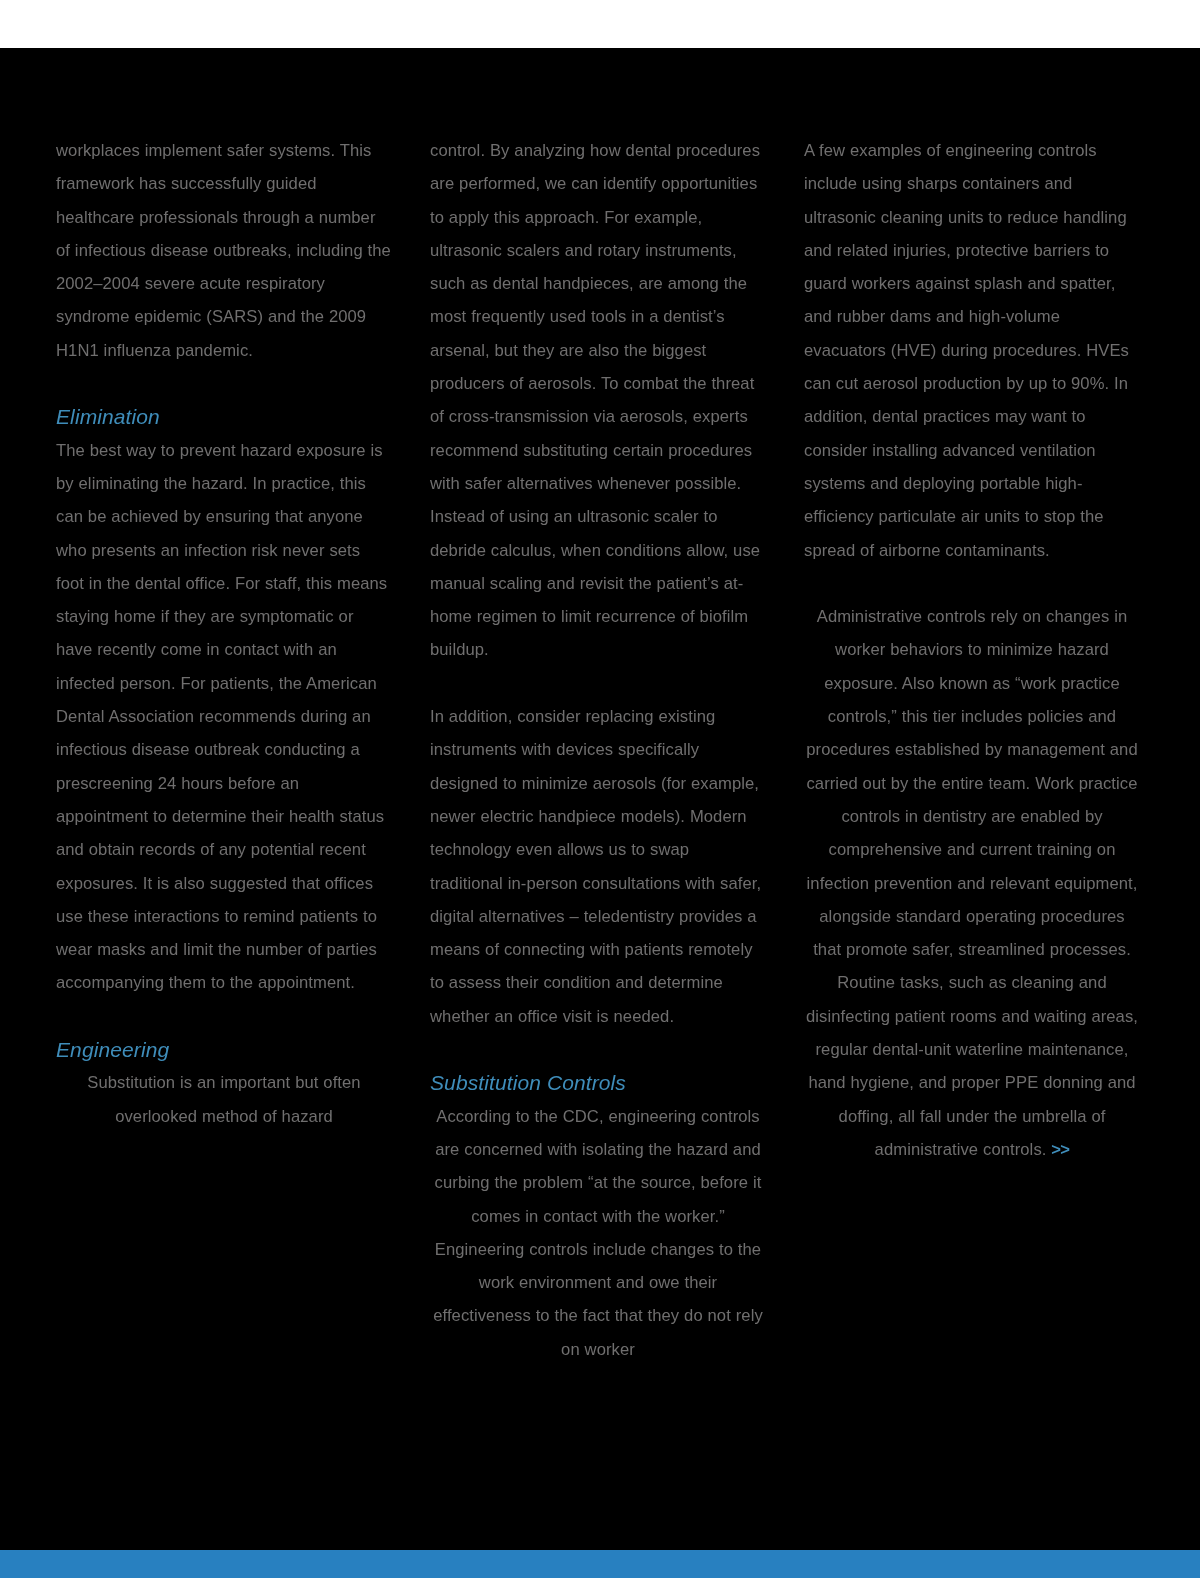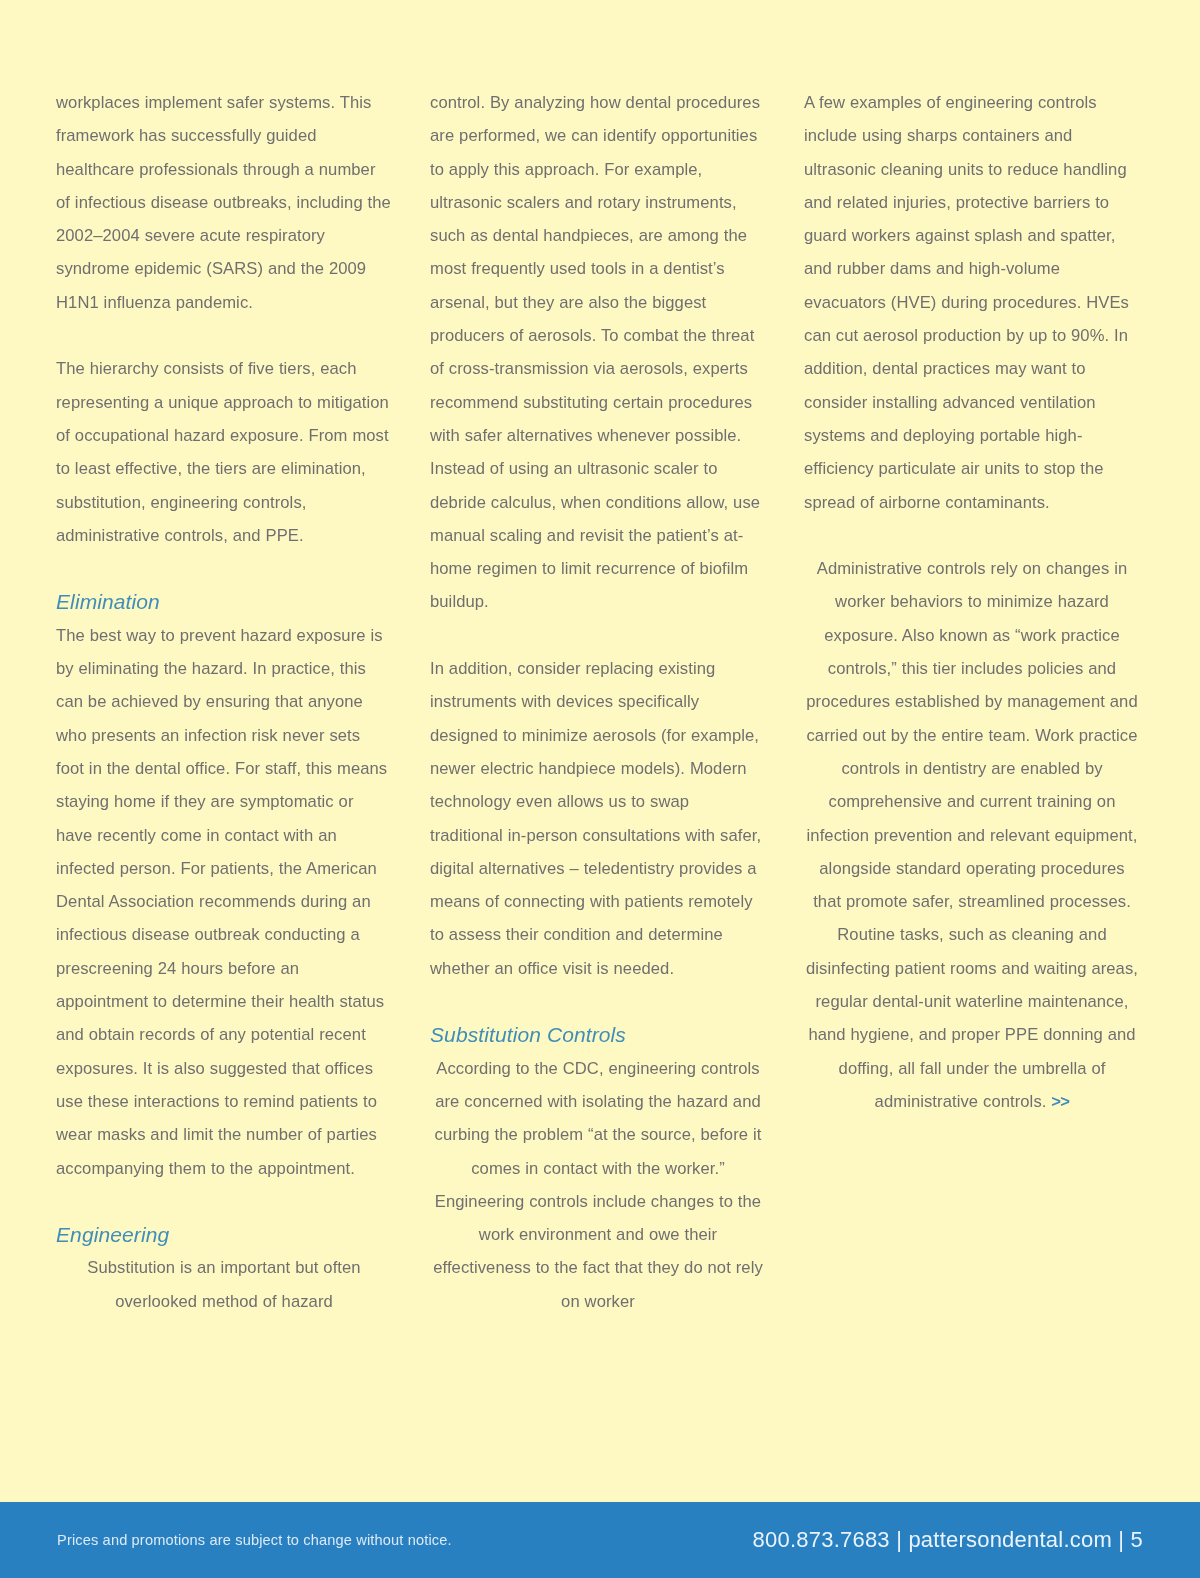--- a/index.html
+++ b/index.html
@@ -11,21 +11,22 @@
     width: 1200px;
     height: 1578px;
     position: relative;
     font-family: "Liberation Sans", "DejaVu Sans", sans-serif;
     overflow: hidden;
   }
 
   .page {
     position: absolute;
     inset: 0;
-    background: #fef9c3;
+    background: #000000;
+    margin-top: 48px;
   }
 
   .columns {
     position: absolute;
     left: 56px;
     top: 86px;
     width: 1086px;
     height: 1380px;
     display: flex;
     gap: 38px;
@@ -99,21 +100,20 @@
 </style>
 </head>
 <body>
 
 <div class="page">
 
   <div class="columns">
 
     <div class="column">
       <p class="para">workplaces implement safer systems. This framework has successfully guided healthcare professionals through a number of infectious disease outbreaks, including the 2002–2004 severe acute respiratory syndrome epidemic (SARS) and the 2009 H1N1 influenza pandemic.</p>
-      <p class="para">The hierarchy consists of five tiers, each representing a unique approach to mitigation of occupational hazard exposure. From most to least effective, the tiers are elimination, substitution, engineering controls, administrative controls, and PPE.</p>
       <h3 class="heading">Elimination</h3>
       <p class="para">The best way to prevent hazard exposure is by eliminating the hazard. In practice, this can be achieved by ensuring that anyone who presents an infection risk never sets foot in the dental office. For staff, this means staying home if they are symptomatic or have recently come in contact with an infected person. For patients, the American Dental Association recommends during an infectious disease outbreak conducting a prescreening 24 hours before an appointment to determine their health status and obtain records of any potential recent exposures. It is also suggested that offices use these interactions to remind patients to wear masks and limit the number of parties accompanying them to the appointment.</p>
       <h3 class="heading">Engineering</h3>
       <p class="para">Substitution is an important but often overlooked method of hazard</p>
     </div>
 
     <div class="column">
       <p class="para">control. By analyzing how dental procedures are performed, we can identify opportunities to apply this approach. For example, ultrasonic scalers and rotary instruments, such as dental handpieces, are among the most frequently used tools in a dentist’s arsenal, but they are also the biggest producers of aerosols. To combat the threat of cross-transmission via aerosols, experts recommend substituting certain procedures with safer alternatives whenever possible. Instead of using an ultrasonic scaler to debride calculus, when conditions allow, use manual scaling and revisit the patient’s at-home regimen to limit recurrence of biofilm buildup.</p>
       <p class="para">In addition, consider replacing existing instruments with devices specifically designed to minimize aerosols (for example, newer electric handpiece models). Modern technology even allows us to swap traditional in-person consultations with safer, digital alternatives – teledentistry provides a means of connecting with patients remotely to assess their condition and determine whether an office visit is needed.</p>
       <h3 class="heading">Substitution Controls</h3>

